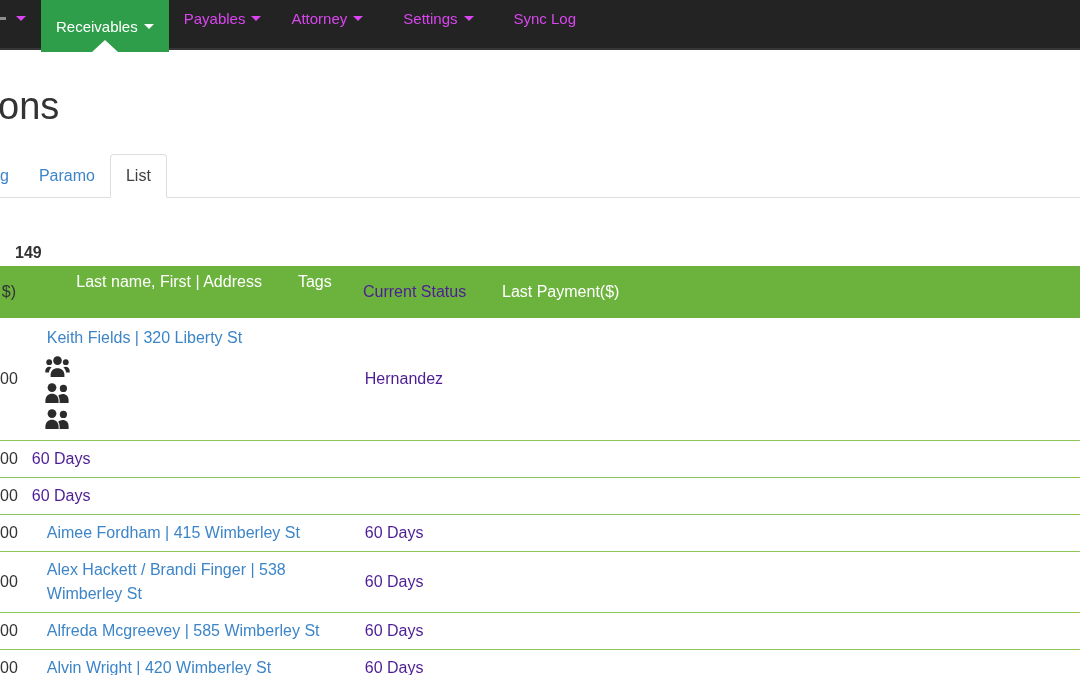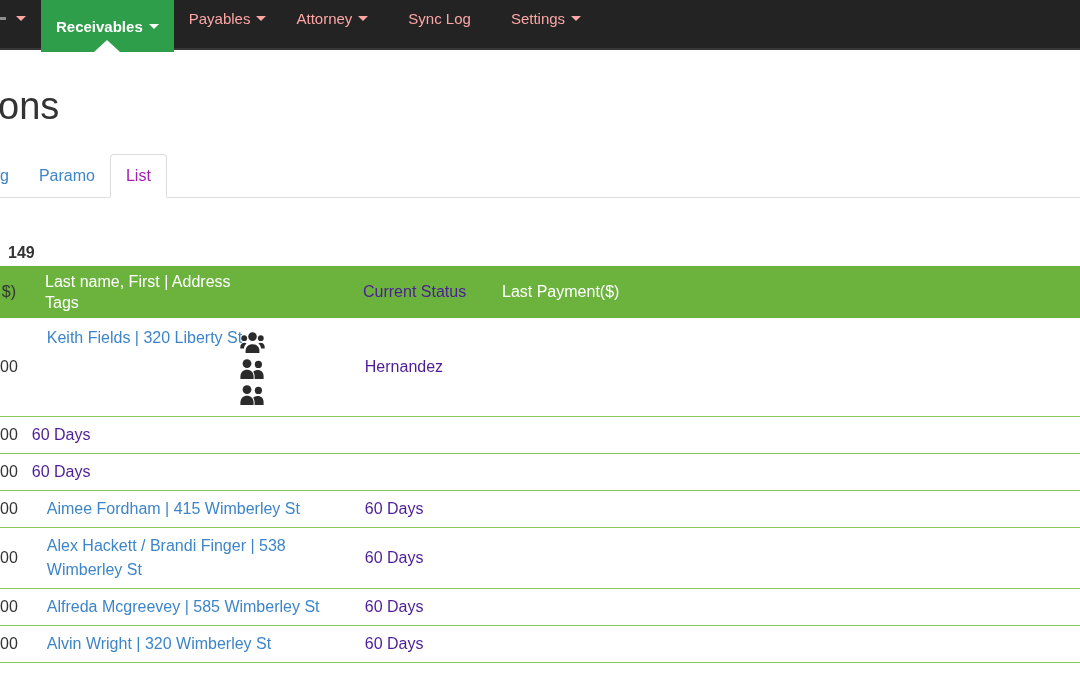--- a/index.html
+++ b/index.html
@@ -11,31 +11,31 @@
     color:#333;
   }
   
   .navbar {
     position:relative; height:50px; background:#232323;
     border-bottom:2px solid #373737;
     display:flex; align-items:stretch;
   }
   .nav-item {
     display:flex; align-items:center; height:36px;
-    padding:0 15px; color:#fca5a5; font-size:15px;
+    padding:0 15px; color:#d946ef; font-size:15px;
     cursor:pointer; white-space:nowrap; text-decoration:none;
   }
   .nav-frag { padding:0 15px 0 0; }
   .frag-dash { display:inline-block; width:6px; height:3px; background:#8d8d8d; margin-right:4px; }
   .caret {
     display:inline-block; width:0; height:0; margin-left:6px; vertical-align:middle;
     border-top:5px solid; border-left:5px solid transparent; border-right:5px solid transparent;
   }
   .nav-item.active {
-    position:relative; background:#2f9e4a; color:#fff; height:52px; z-index:2;font-weight:bold;
+    position:relative; background:#2f9e4a; color:#fff; height:52px; z-index:2;
   }
   .notch {
     position:absolute; bottom:0; left:50%; transform:translateX(-50%);
     width:0; height:0;
     border-left:13px solid transparent; border-right:13px solid transparent;
     border-bottom:12px solid #ffffff;
   }
   
   .page-title {
     margin:34px 0 0 -2px; font-size:38px; font-weight:400; line-height:44px; color:#333;
@@ -45,47 +45,47 @@
     display:flex; align-items:flex-end; list-style:none;
     margin:26px 0 0 0; padding:0;
     border-bottom:1px solid #ddd; height:44px;
   }
   .tab-link {
     display:block; padding:10px 15px; font-size:16px; line-height:22px;
     color:#3d85c8; text-decoration:none; cursor:pointer;
   }
   .tab-link.partial { padding-left:0; }
   .tab-item.active .tab-link {
-    color:#a21caf; background:#fff;
+    color:#404040; background:#fff;
     border:1px solid #ddd; border-bottom:1px solid #fff;
     border-radius:4px 4px 0 0; margin-bottom:-1px;
   }
   
-  .count-frag { margin:46px 0 4px 8px; font-size:16px; font-weight:700; color:#333; }
+  .count-frag { margin:46px 0 4px 15px; font-size:16px; font-weight:700; color:#333; }
   
   .grid { width:1080px; }
   .thead {
     display:flex; align-items:stretch; min-height:52px;
     background:#6cb33e; color:#fff; font-size:16px;
   }
   .tr {
     display:flex; align-items:center; min-height:37px;
     border-bottom:1px solid #8cc659; font-size:16px;
   }
   .c-amount { flex:0 0 30px; text-align:right; padding-right:14px; color:#333; }
   .thead .c-amount { display:flex; align-items:center; justify-content:flex-end; }
   .c-name  { flex:0 0 333px; padding-left:15px; line-height:24px; }
-  .thead .c-name { display:flex; flex-direction:column; justify-content:center; line-height:21px; padding-top:5px; padding-bottom:5px; }
+  .thead .c-name { display:flex; flex-direction:row; justify-content:center; line-height:21px; padding-top:5px; padding-bottom:5px;gap:36px; }
   .c-status{ flex:0 0 139px; color:#4c1d95; }
   .thead .c-status, .thead .c-pay { display:flex; align-items:center; }
   .c-pay   { flex:1 1 auto; }
   .row-link { color:#3d85c8; text-decoration:none; cursor:pointer; }
   .tr .c-name { padding-top:6px; padding-bottom:6px; }
   .tr.tall { align-items:center; }
-  .tr.tall .c-name { align-self:stretch; display:flex; flex-direction:row; align-items:flex-start; padding-top:8px; }
+  .tr.tall .c-name { align-self:stretch; display:flex; flex-direction:column; align-items:flex-start; padding-top:8px; }
   .tag-stack { display:flex; flex-direction:column; gap:4px; margin:6px 0 4px -2px; }
   .tag-stack svg { display:block; }
 </style>
 </head>
 <body>
 
 <div class="navbar">
   <span class="nav-item nav-frag">
     <span class="frag-dash"></span>
     <span class="caret"></span>
@@ -97,25 +97,25 @@
   </span>
   <span class="nav-item">
     <span>Payables</span>
     <span class="caret"></span>
   </span>
   <span class="nav-item">
     <span>Attorney</span>
     <span class="caret"></span>
   </span>
   <span class="nav-item" style="margin-left:10px">
+    <span>Settings</span>
+    <span class="caret"></span>
+  </span>
+  <span class="nav-item" style="margin-left:10px">
     <span>Sync Log</span>
-  </span>
-  <span class="nav-item" style="margin-left:10px">
-    <span>Settings</span>
-    <span class="caret"></span>
   </span>
 </div>
 
 <h1 class="page-title">ons</h1>
 
 <ul class="tabs">
   <li class="tab-item">
     <a class="tab-link partial">g</a>
   </li>
   <li class="tab-item">
@@ -206,19 +206,19 @@
     <div class="c-name">
       <a class="row-link">Alfreda Mcgreevey | 585 Wimberley St</a>
     </div>
     <div class="c-status">60 Days</div>
     <div class="c-pay"></div>
   </div>
 
   <div class="tr">
     <div class="c-amount">00</div>
     <div class="c-name">
-      <a class="row-link">Alvin Wright | 320 Wimberley St</a>
+      <a class="row-link">Alvin Wright | 420 Wimberley St</a>
     </div>
     <div class="c-status">60 Days</div>
     <div class="c-pay"></div>
   </div>
 
 </div>
 
 </body></html>

